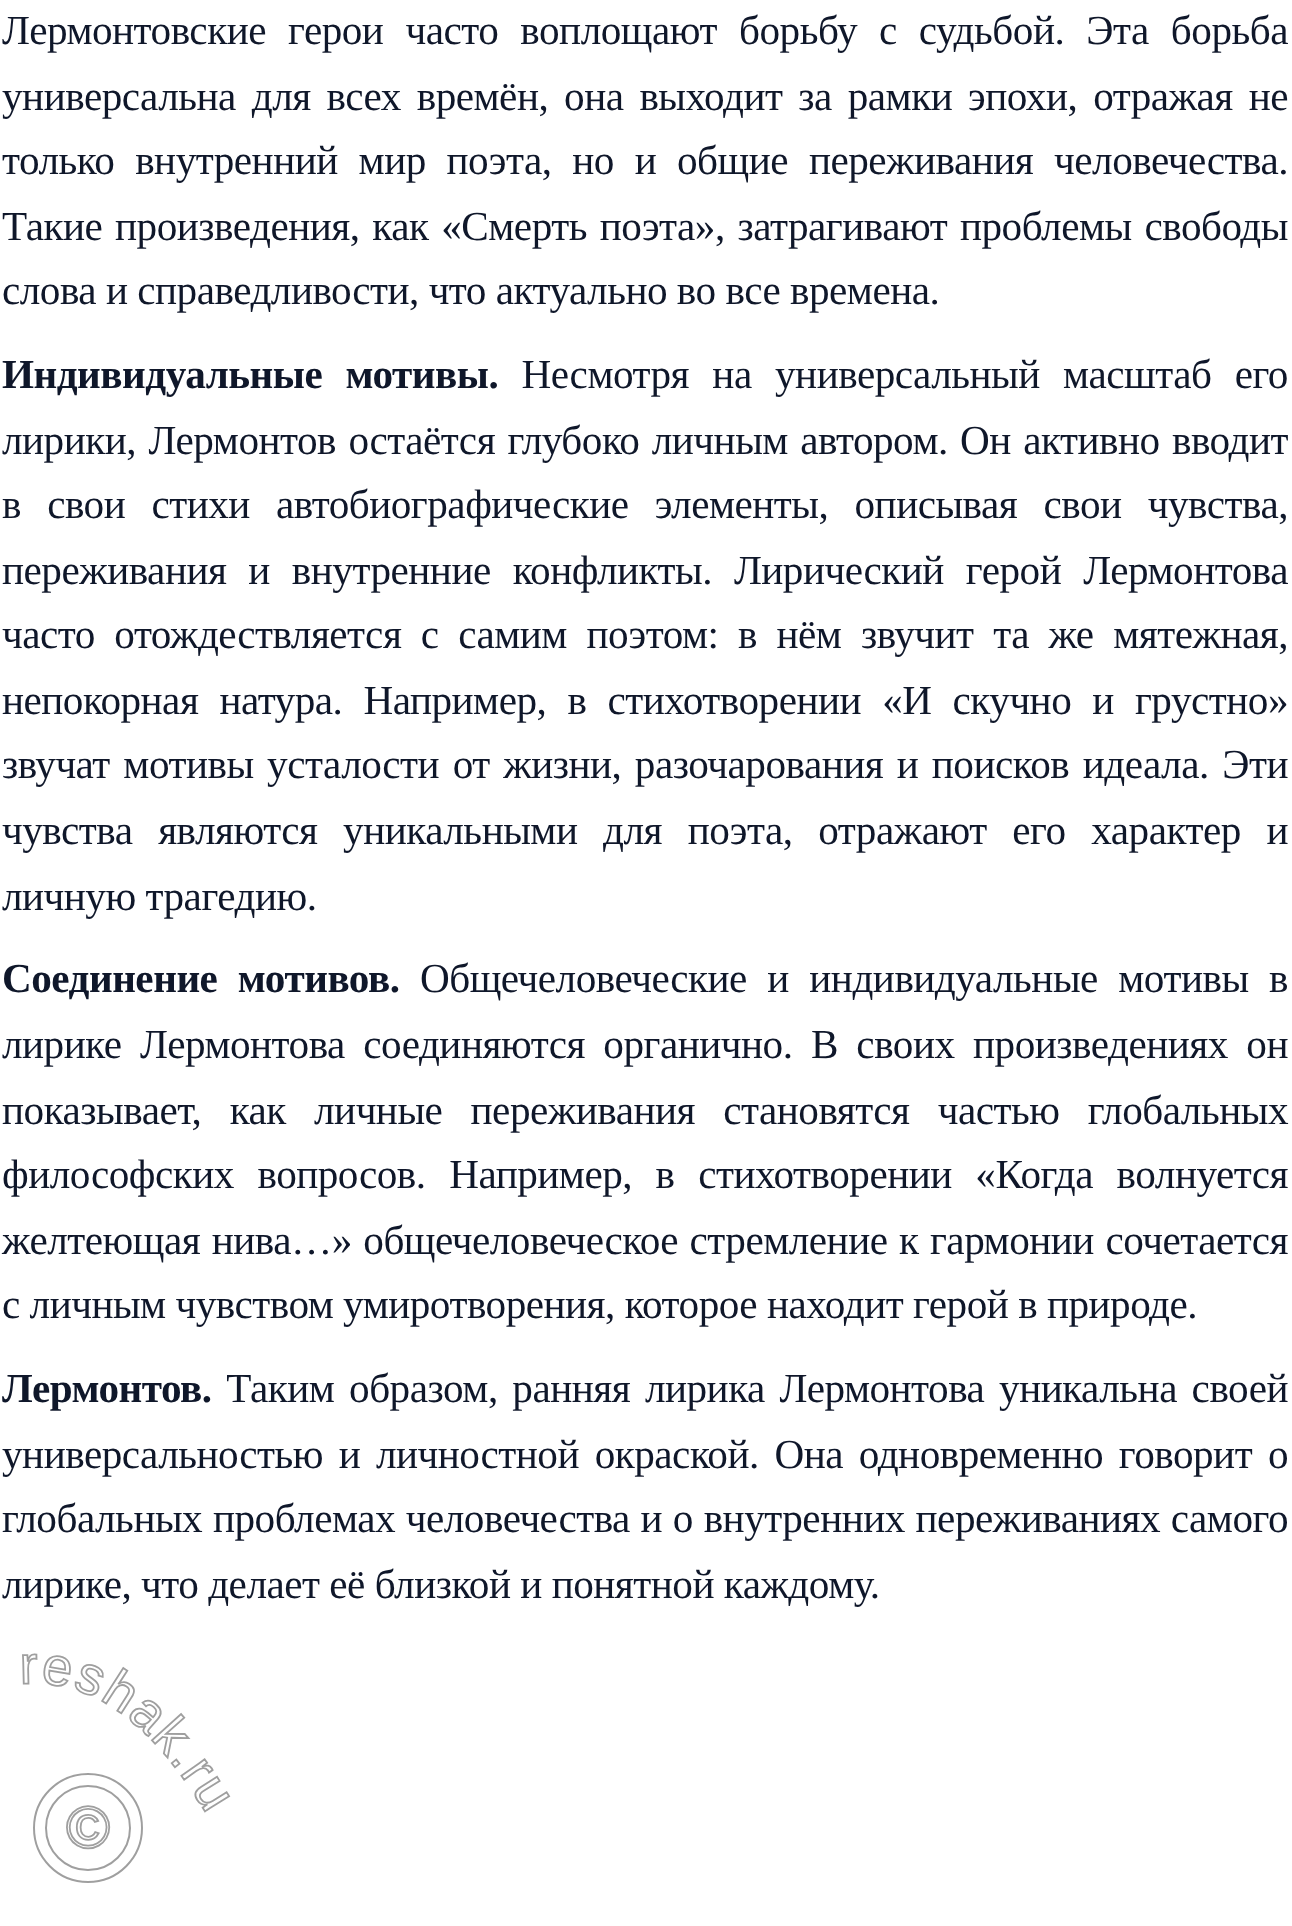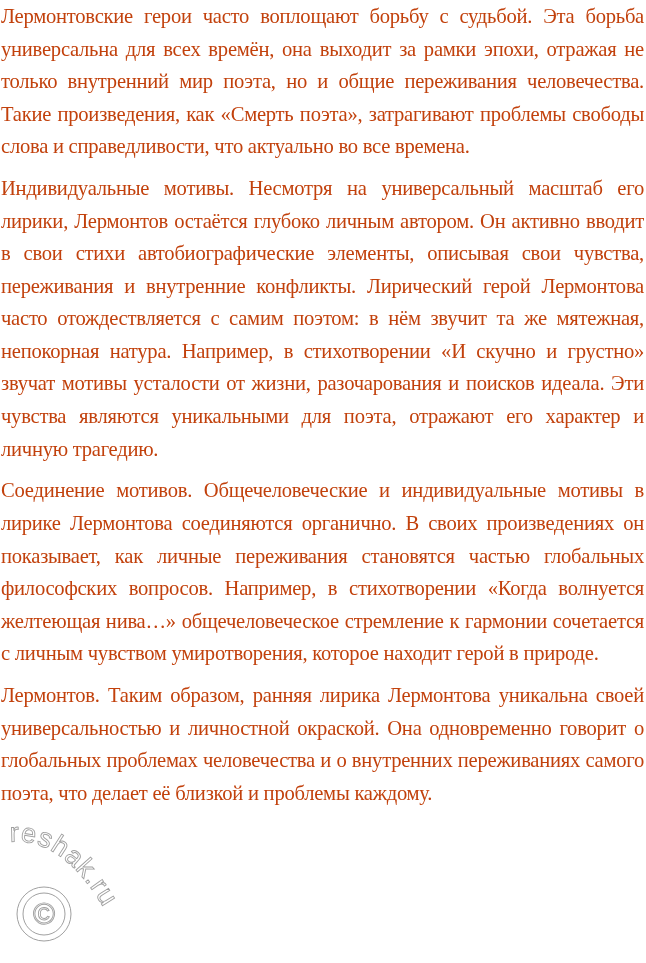--- a/index.html
+++ b/index.html
@@ -11,52 +11,52 @@
       width: 646px;
       height: 963px;
       overflow: hidden;
       position: relative;
     }
     .page {
       position: absolute;
       left: 1px;
       top: 0px;
       width: 643px;
-      color: #c2410c;
+      color: #0f172a;
       font-family: "Liberation Serif", "DejaVu Serif", serif;
       font-size: 20.6px;
       line-height: 32.55px;
     }
     .para {
       margin: 0 0 9.4px 0;
       text-align: justify;
       text-align-last: left;
       word-spacing: 0px;
       letter-spacing: -0.25px;
     }
     .para .lead {
-      font-weight: normal;
+      font-weight: bold;
     }
     .watermark {
       position: absolute;
       left: 4px;
       top: 826px;
       width: 140px;
       height: 137px;
       pointer-events: none;
     }
   </style>
 </head>
 <body>
 
 <div class="page">
   <p class="para"><span class="lead"></span><span>Лермонтовские герои часто воплощают борьбу с судьбой. Эта борьба универсальна для всех времён, она выходит за рамки эпохи, отражая не только внутренний мир поэта, но и общие переживания человечества. Такие произведения, как «Смерть поэта», затрагивают проблемы свободы слова и справедливости, что актуально во все времена.</span></p>
   <p class="para"><span class="lead">Индивидуальные мотивы.</span><span> Несмотря на универсальный масштаб его лирики, Лермонтов остаётся глубоко личным автором. Он активно вводит в свои стихи автобиографические элементы, описывая свои чувства, переживания и внутренние конфликты. Лирический герой Лермонтова часто отождествляется с самим поэтом: в нём звучит та же мятежная, непокорная натура. Например, в стихотворении «И скучно и грустно» звучат мотивы усталости от жизни, разочарования и поисков идеала. Эти чувства являются уникальными для поэта, отражают его характер и личную трагедию.</span></p>
   <p class="para"><span class="lead">Соединение мотивов.</span><span> Общечеловеческие и индивидуальные мотивы в лирике Лермонтова соединяются органично. В своих произведениях он показывает, как личные переживания становятся частью глобальных философских вопросов. Например, в стихотворении «Когда волнуется желтеющая нива…» общечеловеческое стремление к гармонии сочетается с личным чувством умиротворения, которое находит герой в природе.</span></p>
-  <p class="para"><span class="lead">Лермонтов.</span><span> Таким образом, ранняя лирика Лермонтова уникальна своей универсальностью и личностной окраской. Она одновременно говорит о глобальных проблемах человечества и о внутренних переживаниях самого поэта, что делает её близкой и проблемы каждому.</span></p>
+  <p class="para"><span class="lead">Лермонтов.</span><span> Таким образом, ранняя лирика Лермонтова уникальна своей универсальностью и личностной окраской. Она одновременно говорит о глобальных проблемах человечества и о внутренних переживаниях самого лирике, что делает её близкой и понятной каждому.</span></p>
 </div>
 
 <svg class="watermark" viewBox="0 0 140 137" xmlns="http://www.w3.org/2000/svg">
   <g fill="none" stroke="#8f8f8f" stroke-width="1" opacity="0.85">
 
     <circle cx="40" cy="88" r="27"></circle>
     <circle cx="40" cy="88" r="21"></circle>
     <text x="40" y="98" text-anchor="middle" font-family="Liberation Sans, sans-serif" font-size="30" fill="none" stroke="#8f8f8f" stroke-width="0.9">©</text>
 
     <path id="wmArc" d="M 6 16 Q 70 10 118 118" fill="none" stroke="none"></path>

